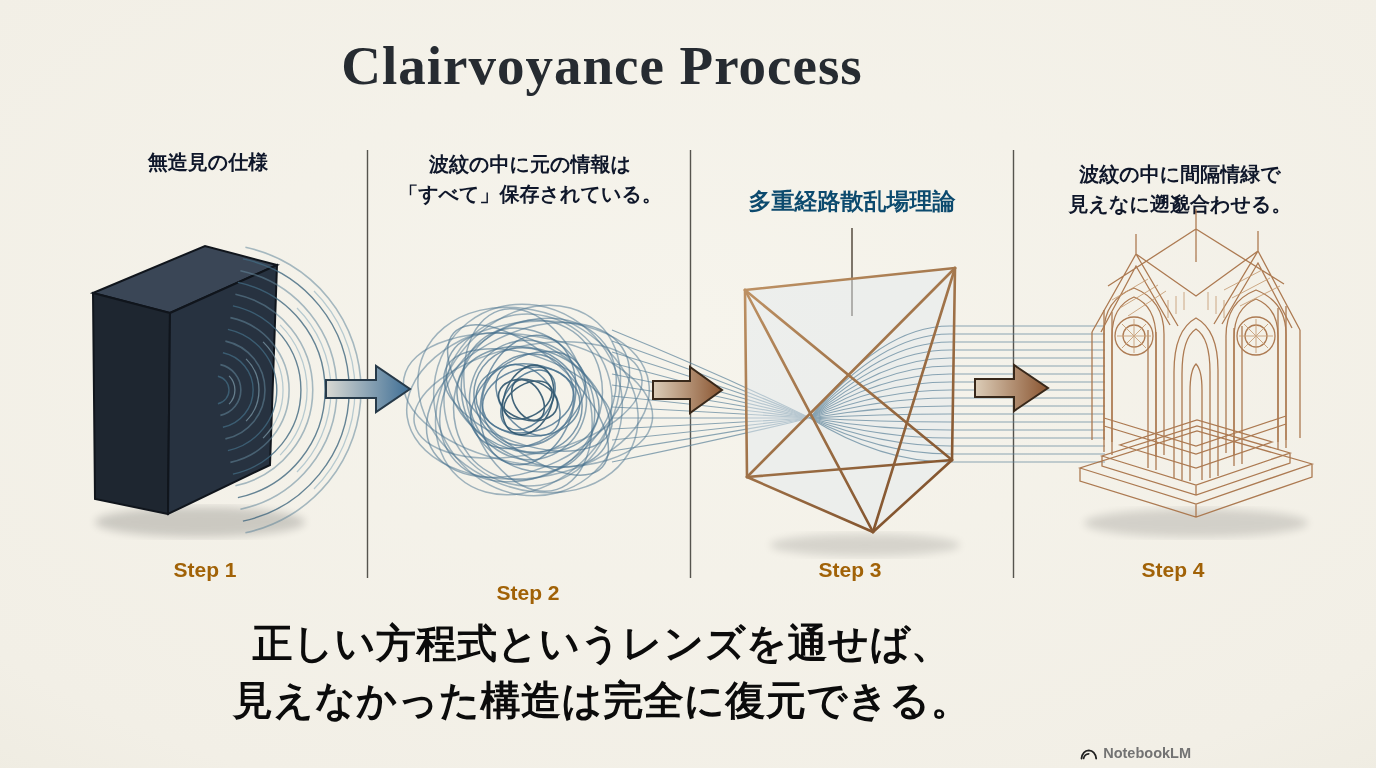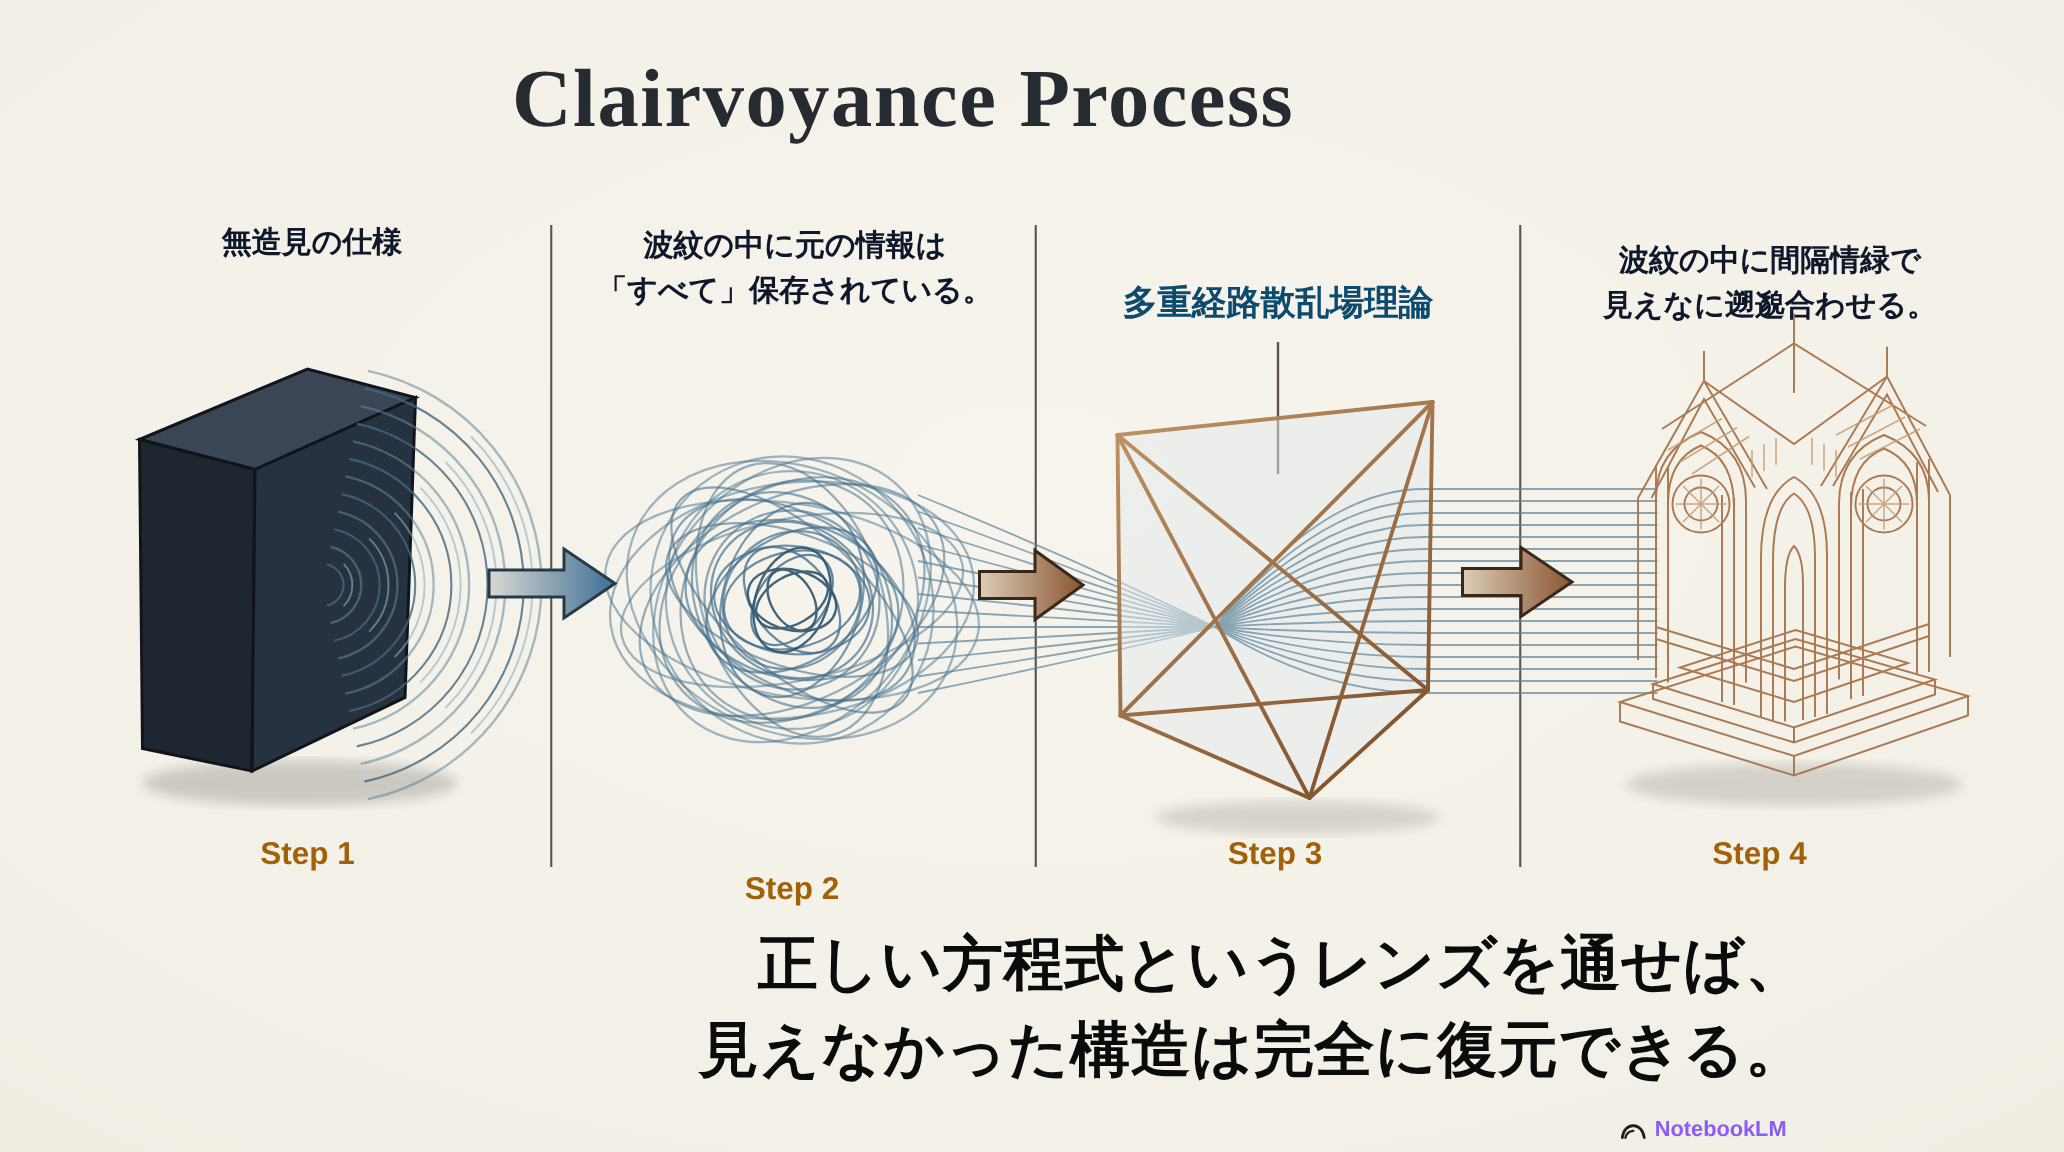--- a/index.html
+++ b/index.html
@@ -22,26 +22,26 @@
   .caption.c3{left:702px;top:184px;color:#0c4a6e;font-size:23px;}
   .caption.c4{left:1030px;top:149px;margin-top:10px;}
   .band{position:absolute;top:140px;left:0;}
   .step-label{
     position:absolute;top:558px;width:160px;text-align:center;
     font-weight:700;font-size:21px;color:#a16207;
   }
   .step-label.s1{left:125px;} .step-label.s2{left:448px;margin-top:23px;}
   .step-label.s3{left:770px;} .step-label.s4{left:1093px;}
   .conclusion{
-    position:absolute;top:615px;left:0;width:100%;text-align:right;
+    position:absolute;top:615px;left:0;width:100%;text-align:center;
     font-weight:700;font-size:40px;line-height:1.42;color:#0b0b0b;letter-spacing:0.5px;
   }
   .watermark{
     position:absolute;right:13px;bottom:7px;display:flex;align-items:center;gap:5px;
-    font-size:14.5px;font-weight:700;color:#8b5cf6;
+    font-size:14.5px;font-weight:700;color:#737373;
   }
 </style>
 </head>
 <body>
 
 <div class="stage">
 
   <div class="title">Clairvoyance Process</div>
 
   <div class="caption c1">

